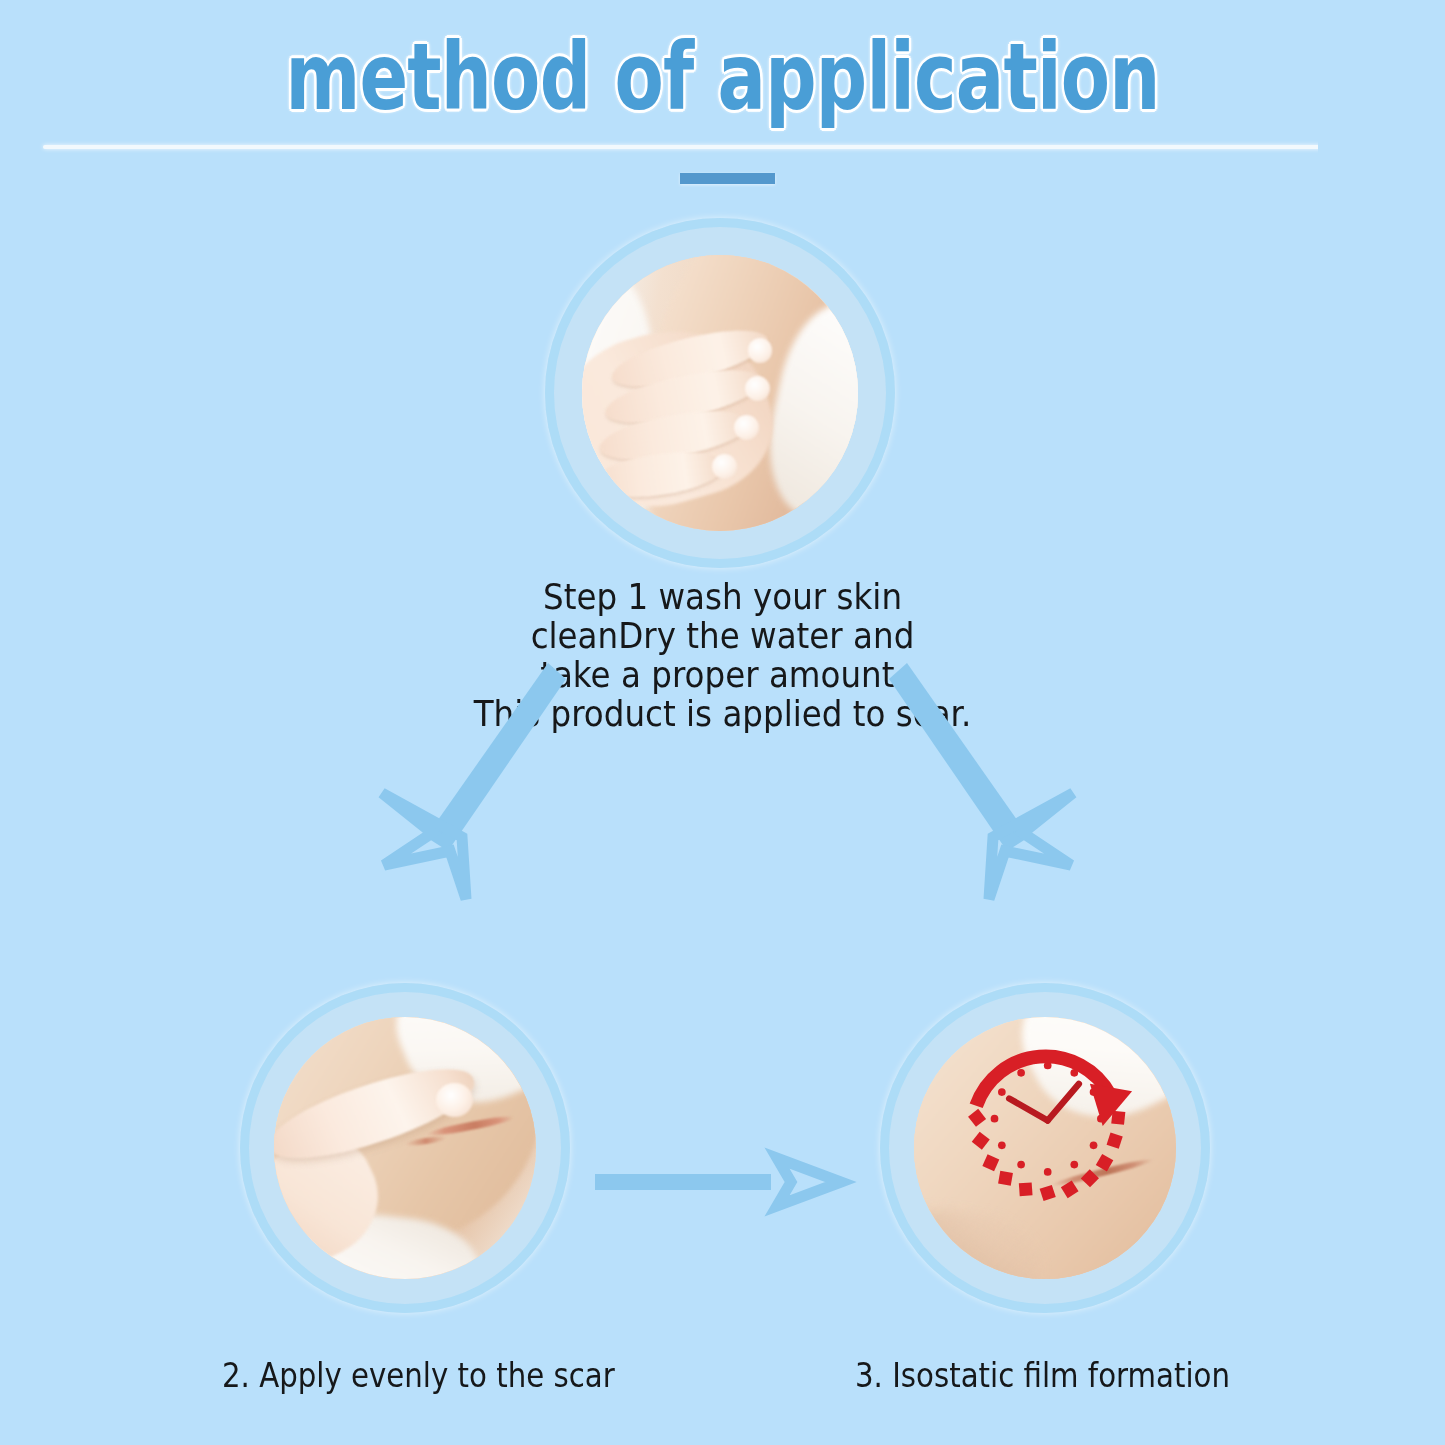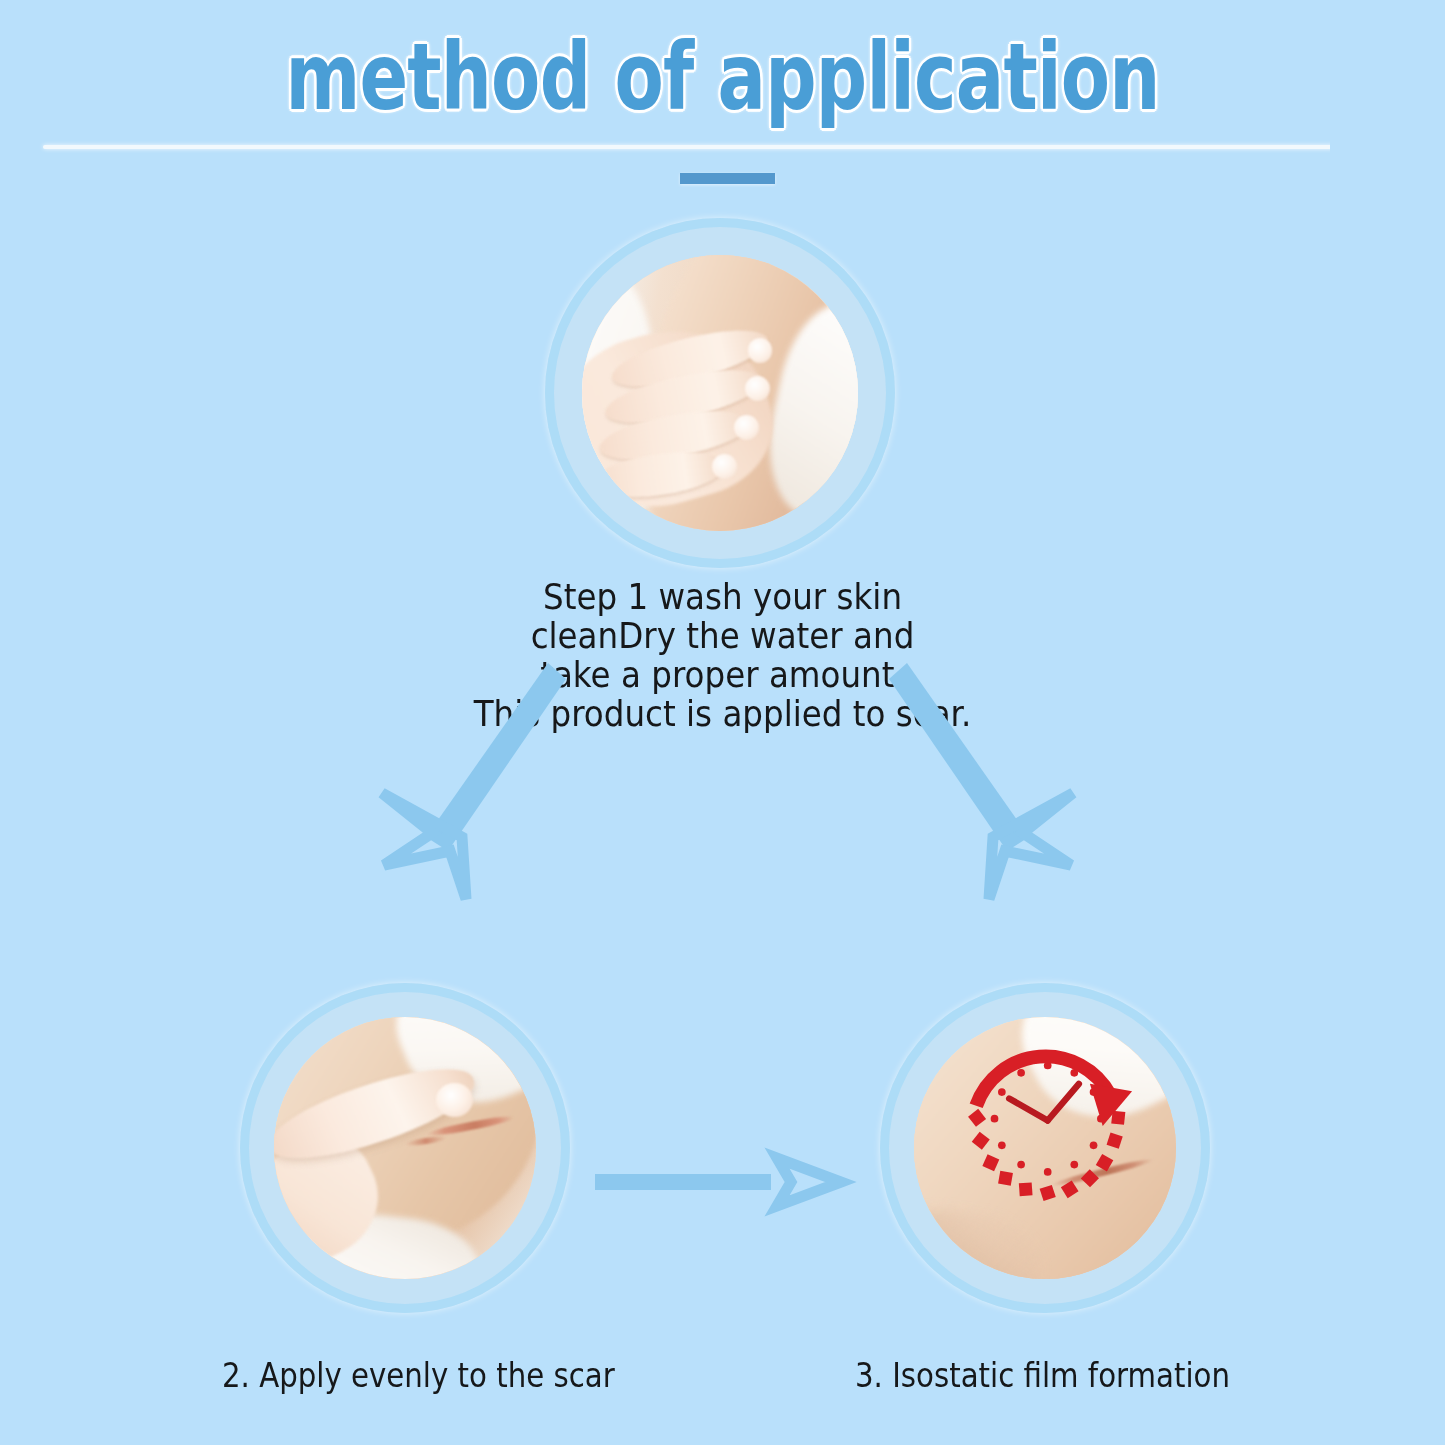--- a/index.html
+++ b/index.html
@@ -14,21 +14,20 @@
     font-family: "Liberation Sans", "DejaVu Sans", sans-serif;
     overflow: hidden;
     position: relative;
   }
   .page {
     position: relative;
     width: 1318px;
     height: 1445px;
     background: #b9e0fb;
     overflow: hidden;
-    padding-left: 12px;
   }
 
   
   .title {
     position: absolute;
     top: 26px;
     left: 0;
     width: 1445px;
     text-align: center;
     font-size: 92px;

